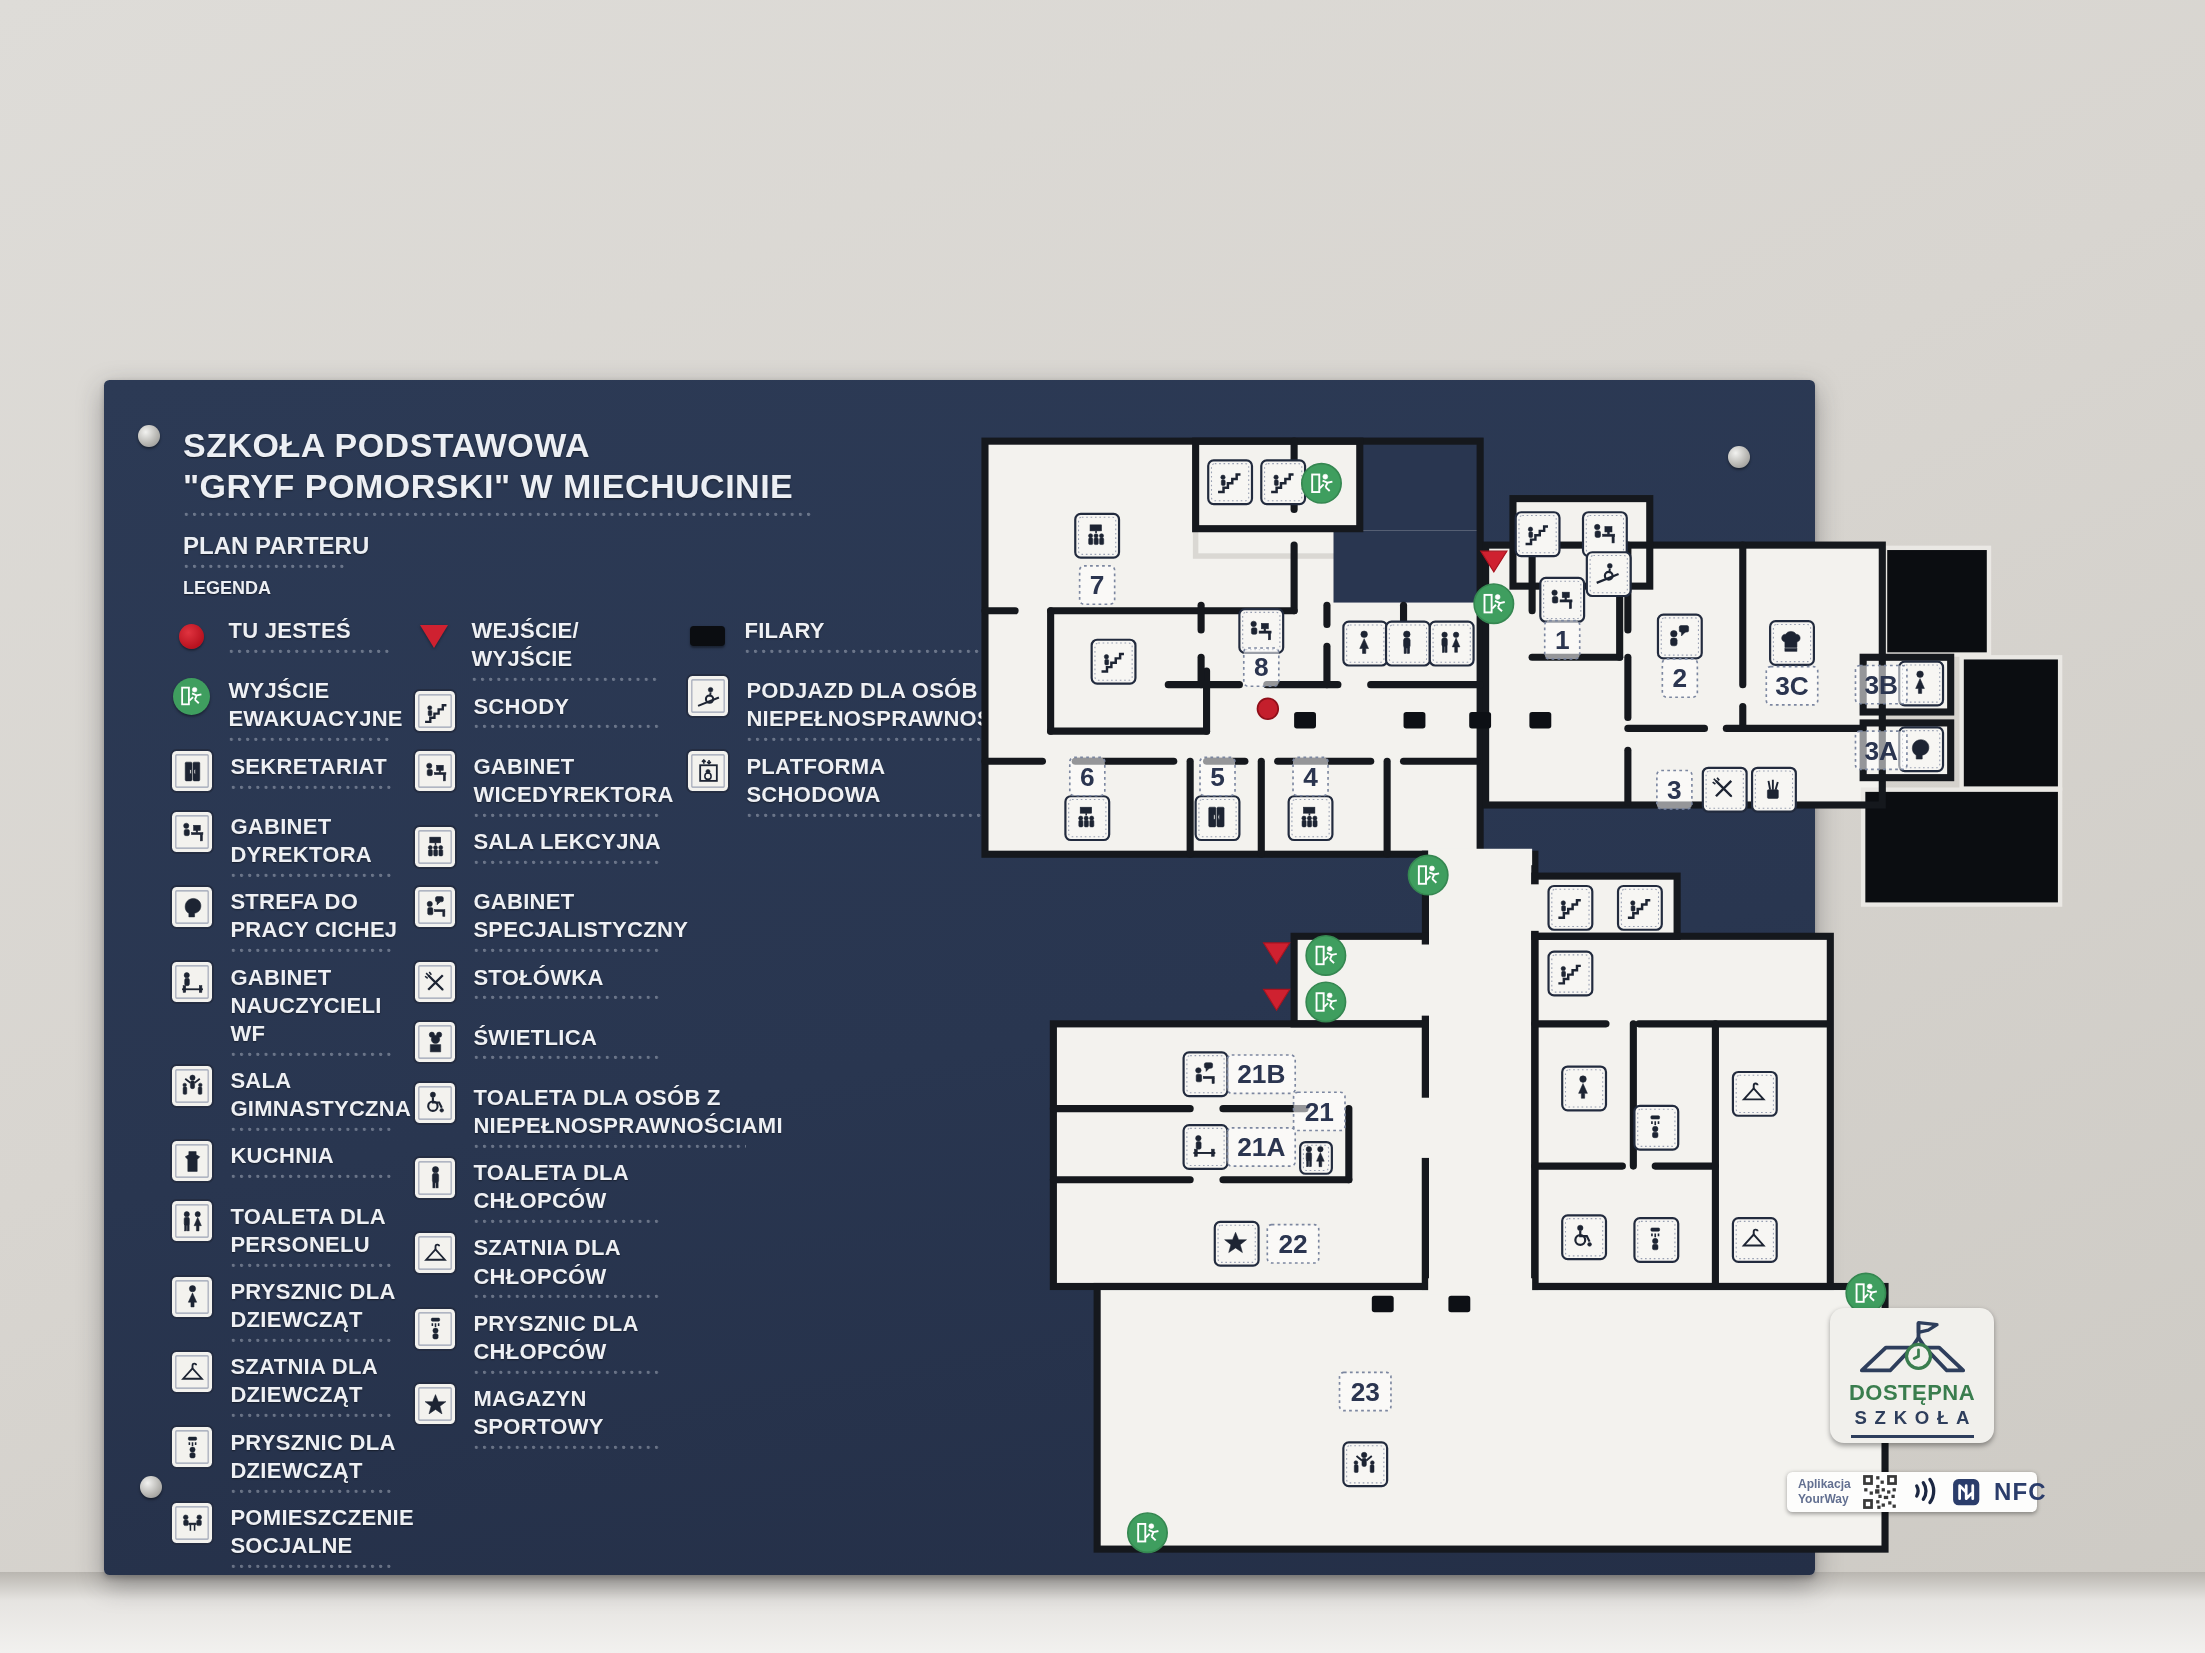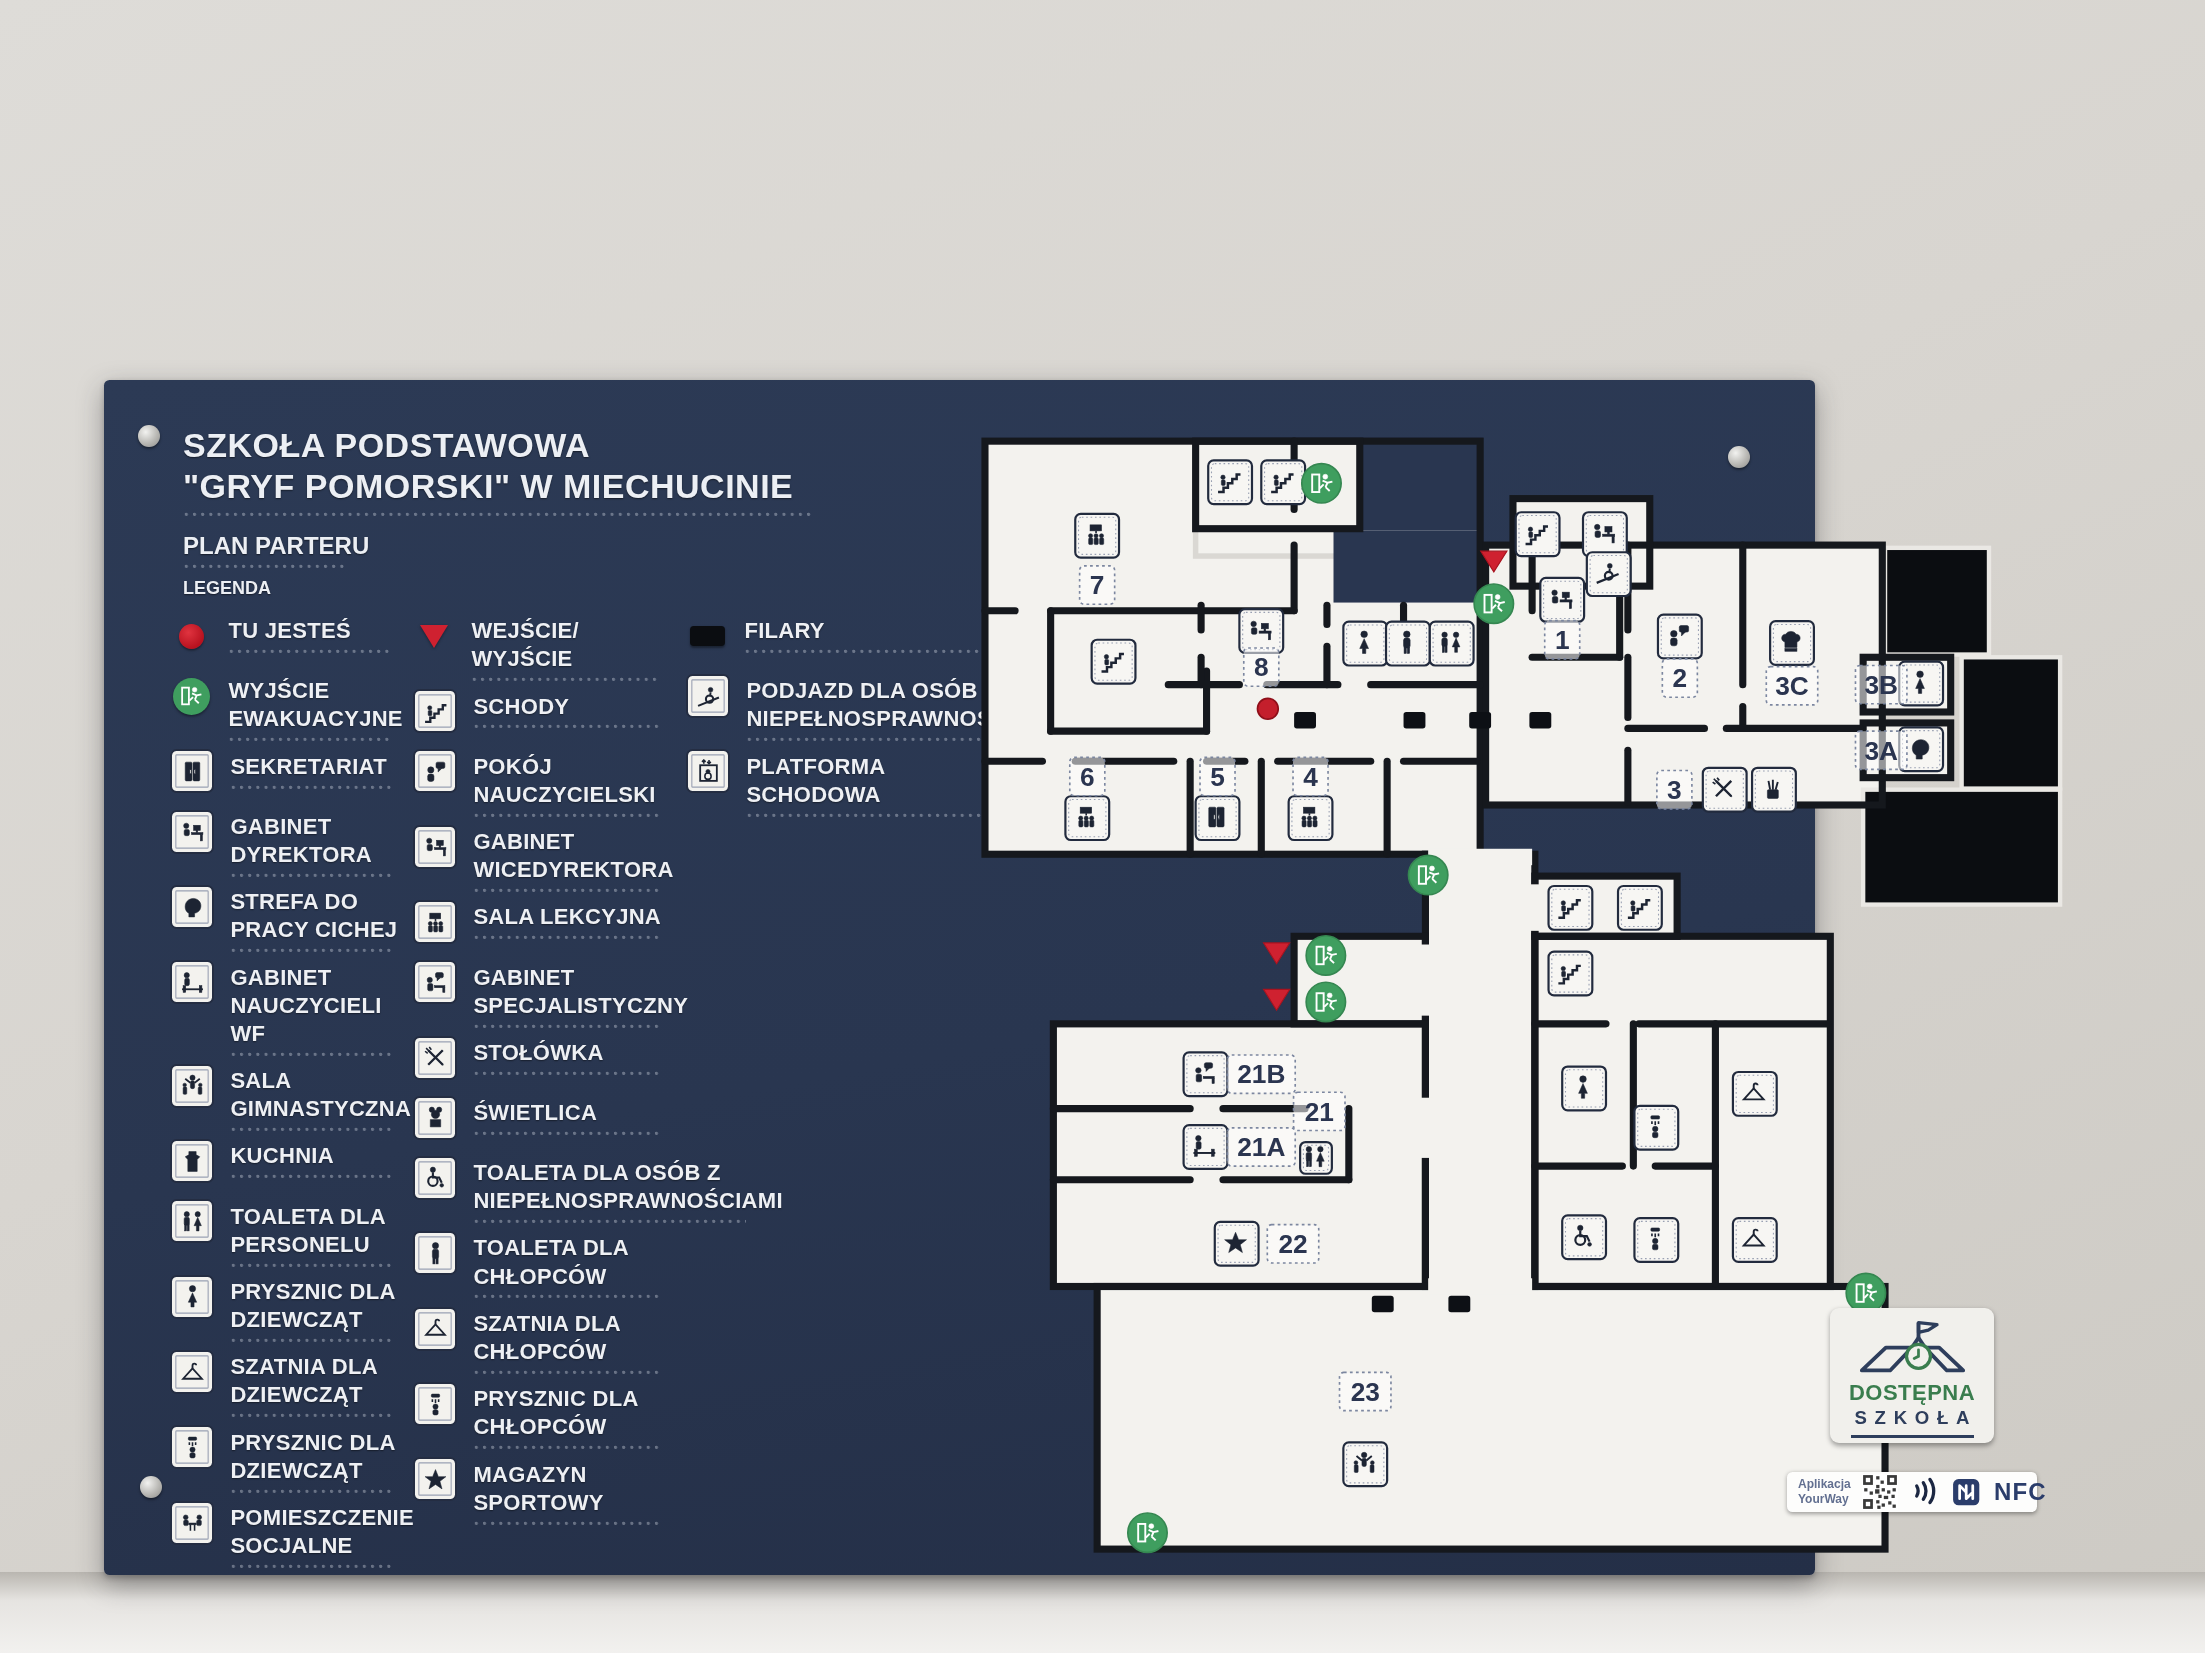--- a/index.html
+++ b/index.html
@@ -38,21 +38,21 @@
     border-top:23px solid #cf2130;filter:drop-shadow(0 1.6px 1.6px rgba(0,0,0,.4));}
   .pill-black{width:35px;height:19.7px;background:#0b0d11;border-radius:3.8px;box-shadow:0 1.6px 2.2px rgba(0,0,0,.4);}
   .exit-green{width:37px;height:37px;border-radius:50%;background:#3f9e5f;display:flex;align-items:center;justify-content:center;
     box-shadow:0 1.6px 2.7px rgba(0,0,0,.4);}
   .exit-green svg{width:25px;height:25px;}
   .llabel{color:#eef0f4;font-size:22px;font-weight:bold;line-height:1.28;letter-spacing:0.3px;padding-top:2.2px;
     text-shadow:0 1.1px 1.6px rgba(0,0,0,.45);}
   
   #plan{position:absolute;left:933px;top:422px;}
   
-  .logocard{position:absolute;left:1830px;top:1308px;width:164px;height:135px;background:#f1f0ec;border-radius:9px;
+  .logocard{position:absolute;left:1830px;top:1308px;width:164px;height:135px;background:#f1f0ec;border-radius:14px;
     box-shadow:0 2.2px 5.5px rgba(0,0,0,.35);display:flex;flex-direction:column;align-items:center;padding-top:7.7px;box-sizing:border-box;}
   .logotxt1{font-size:22px;font-weight:bold;color:#3a7d4e;letter-spacing:0.5px;margin-top:3.3px;}
   .logotxt2{font-size:18.6px;font-weight:bold;color:#2e3e5c;letter-spacing:7.7px;margin-top:1.1px;text-indent:7.7px;}
   .logobar{width:123px;height:3.8px;background:#2e3e5c;margin-top:5.5px;}
   
   .nfc{position:absolute;left:1787px;top:1472px;width:250px;height:40px;background:#fdfdfc;border-radius:5.5px;
     box-shadow:0 1.6px 4.4px rgba(0,0,0,.35);display:flex;align-items:center;padding:0 11px;box-sizing:border-box;gap:11px;}
   .nfc .app{font-size:12px;font-weight:bold;color:#47577e;opacity:.85;line-height:1.25;}
   .nfc .qr svg{width:36px;height:36px;display:block;}
   .nfc .waves svg{width:32px;height:32px;}
@@ -417,33 +417,20 @@
           <div class="litem">
             <div class="lico">
               <span class="ibox">
                 <svg viewBox="0 0 48 48" fill="#1d2433" stroke="#1d2433">
                   <use href="#sym-stairs"></use>
                 </svg>
               </span>
             </div>
             <div style="flex: 1 1 0%;">
               <div class="llabel">SCHODY</div>
-              <div class="bdots"></div>
-            </div>
-          </div>
-          <div class="litem">
-            <div class="lico">
-              <span class="ibox">
-                <svg viewBox="0 0 48 48" fill="#1d2433" stroke="#1d2433">
-                  <use href="#sym-speech"></use>
-                </svg>
-              </span>
-            </div>
-            <div style="flex: 1 1 0%;">
-              <div class="llabel">POKÓJ NAUCZYCIELSKI</div>
               <div class="bdots"></div>
             </div>
           </div>
           <div class="litem">
             <div class="lico">
               <span class="ibox">
                 <svg viewBox="0 0 48 48" fill="#1d2433" stroke="#1d2433">
                   <use href="#sym-desk"></use>
                 </svg>
               </span>

